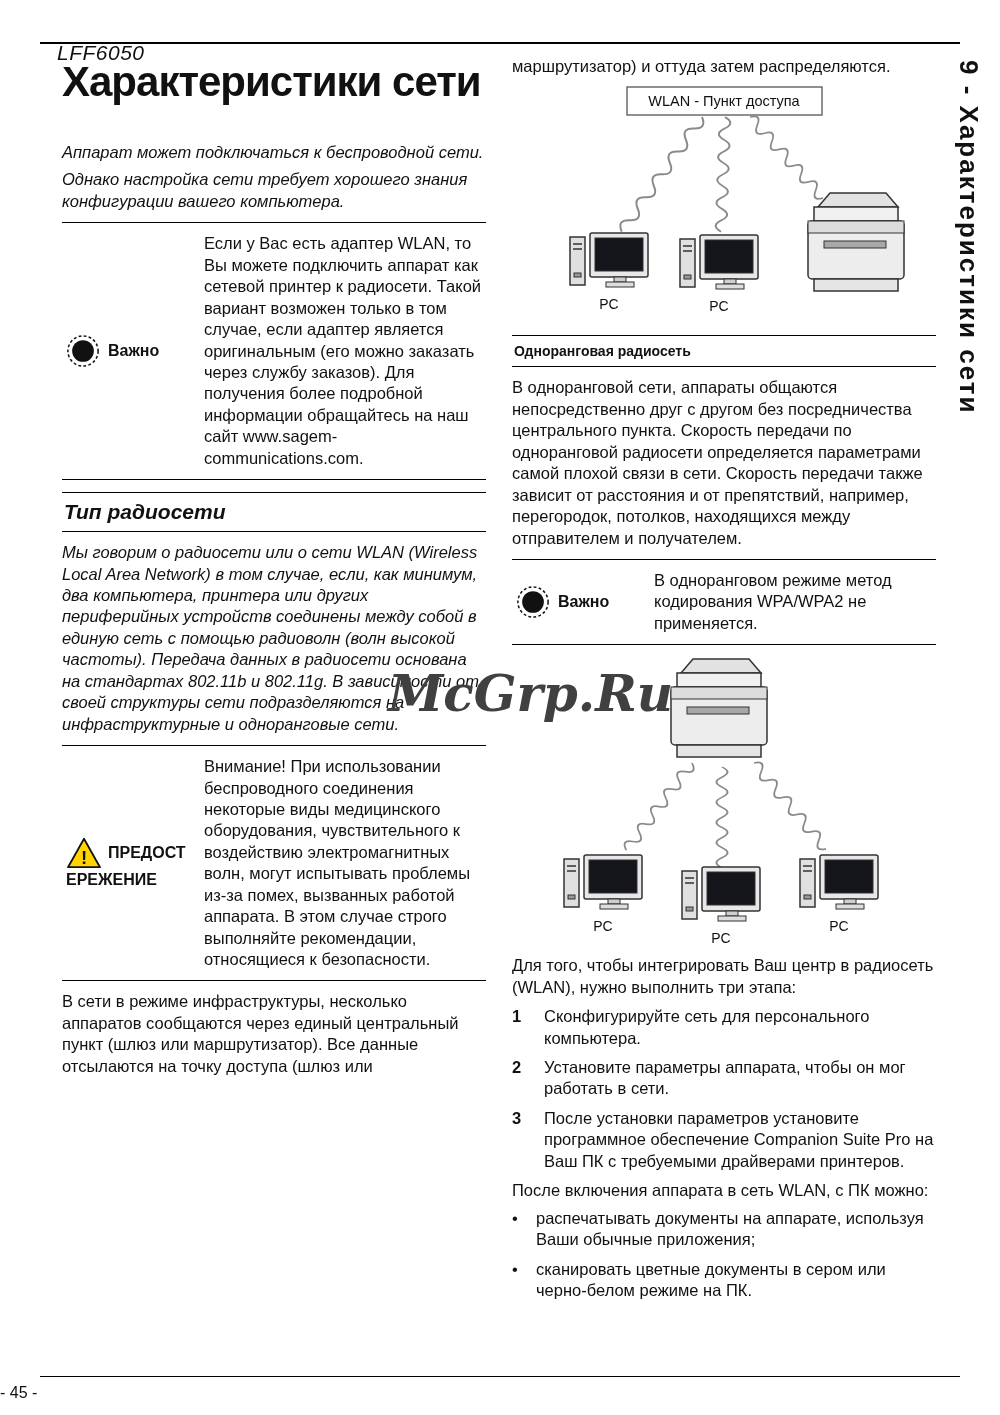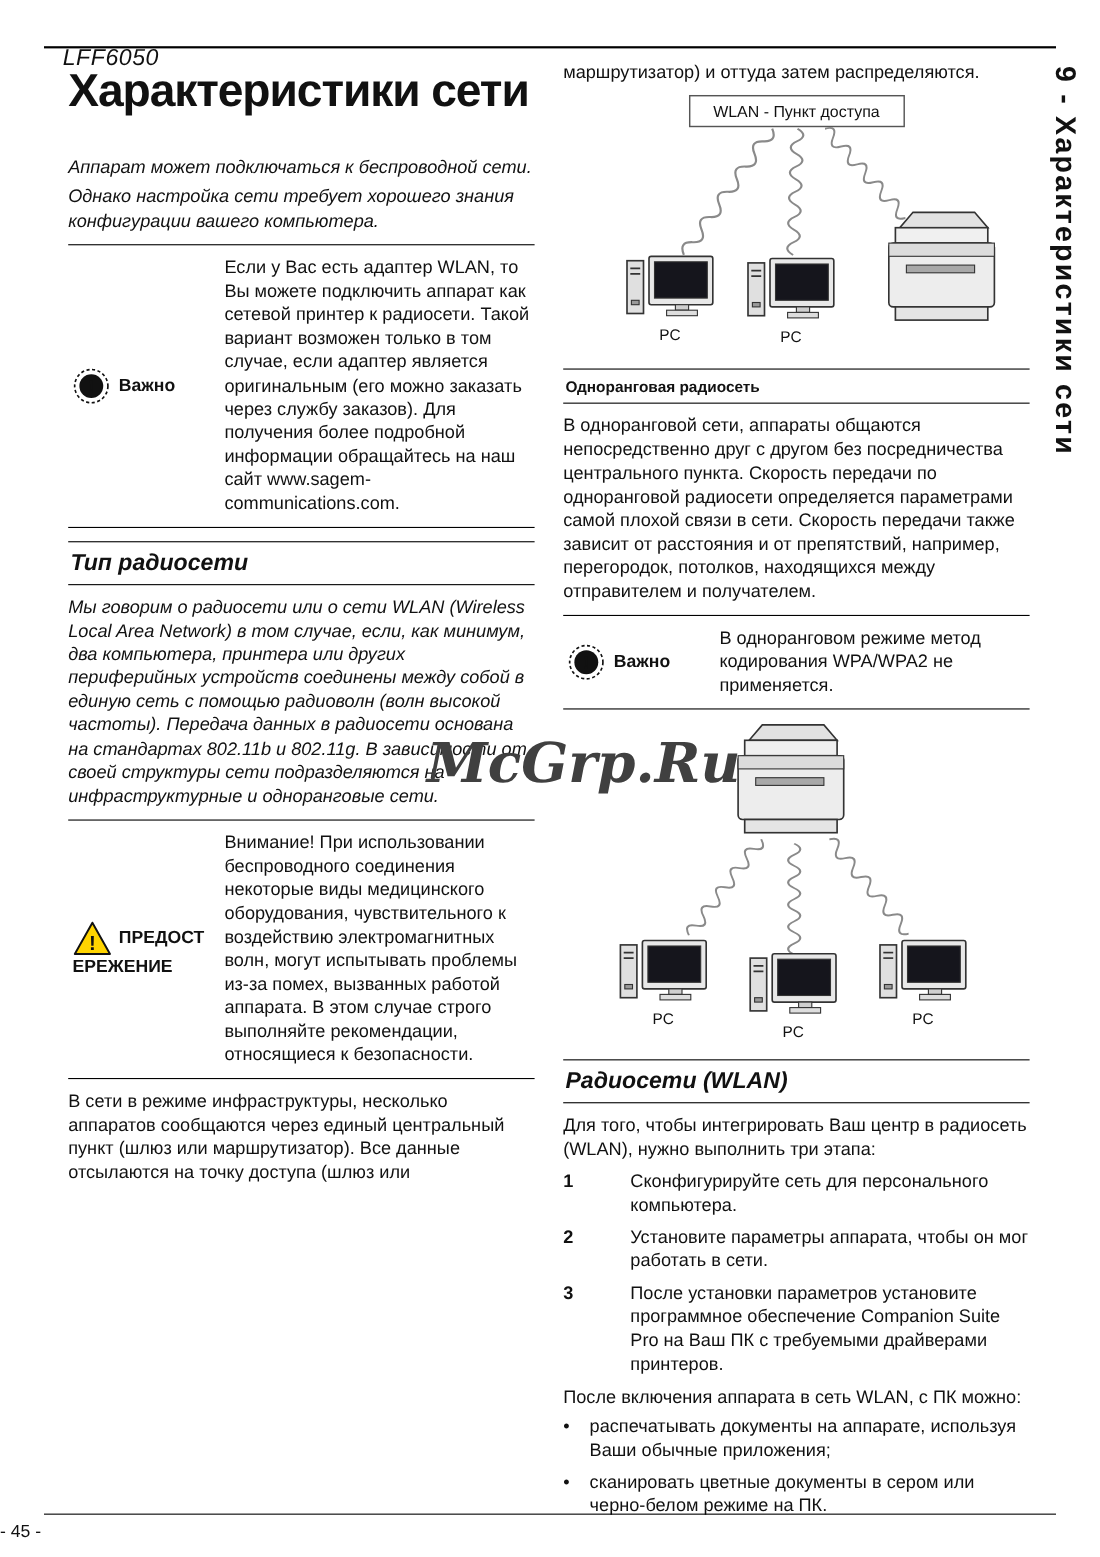--- a/index.html
+++ b/index.html
@@ -39,21 +39,21 @@
     flex:0 0 132px; display:flex; align-items:center; gap:8px;
     font-weight:700; font-size:16px; padding-left:4px;
   }
   .warnbox .wtext { flex:1; font-size:16.5px; line-height:1.3; }
   .caution-side { flex-direction:column; align-items:flex-start !important; gap:2px !important; }
   .caution-row { display:flex; align-items:center; gap:6px; }
   .caution-side span { font-size:16px; font-weight:700; }
 
   .step { display:flex; gap:10px; margin:0 0 8px; font-size:16.5px; line-height:1.3; }
   .step-num { flex:0 0 22px; font-weight:700; text-align:left; }
-  .step-text { flex:1;margin-left:29px; }
+  .step-text { flex:1; }
 
   .bullet { display:flex; gap:10px; margin:0 0 8px; font-size:16.5px; line-height:1.3; }
   .bullet-marker { flex:0 0 14px; }
   .bullet-text { flex:1; }
 
   .diagram { display:block; margin:8px auto 4px; }
   svg text { font-family:"Liberation Sans", sans-serif; fill:#111; }
   .svg-label { font-size:14px; }
   .ap-label { font-size:14.5px; }
 
@@ -180,21 +180,20 @@
     <use href="#sym-coil" transform="translate(210,112) rotate(90) scale(0.72,1)"></use>
     <use href="#sym-coil" transform="translate(242,108) rotate(50) scale(0.8,1)"></use>
     <use href="#sym-pc" x="52" y="200"></use>
     <text class="svg-label" x="91" y="276" text-anchor="middle">PC</text>
     <use href="#sym-pc" x="170" y="212"></use>
     <text class="svg-label" x="209" y="288" text-anchor="middle">PC</text>
     <use href="#sym-pc" x="288" y="200"></use>
     <text class="svg-label" x="327" y="276" text-anchor="middle">PC</text>
   </svg>
 
-  <div class="sec-head lvl2">Радиосети (WLAN)</div>
 
   <p class="body-text">Для того, чтобы интегрировать Ваш центр в радиосеть (WLAN), нужно выполнить три этапа:</p>
 
   <div class="mt8">
     <div class="step">
       <span class="step-num">1</span>
       <span class="step-text">Сконфигурируйте сеть для персонального компьютера.</span>
     </div>
     <div class="step">
       <span class="step-num">2</span>

